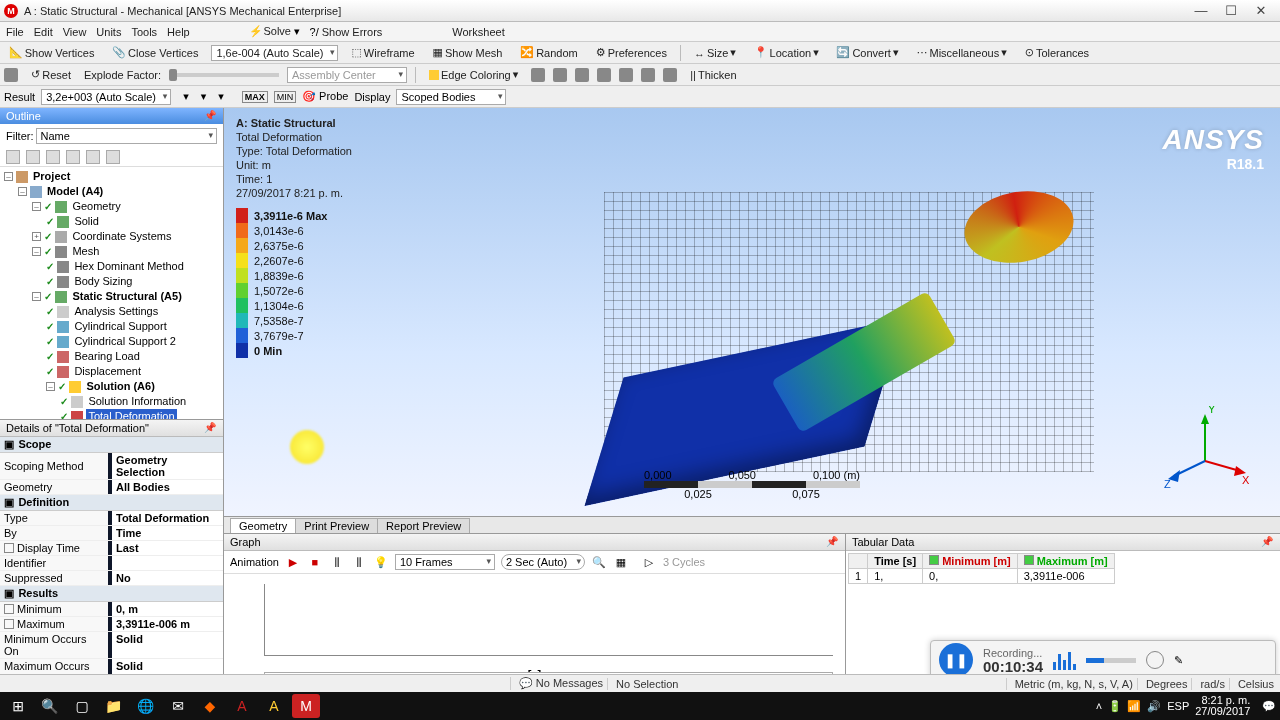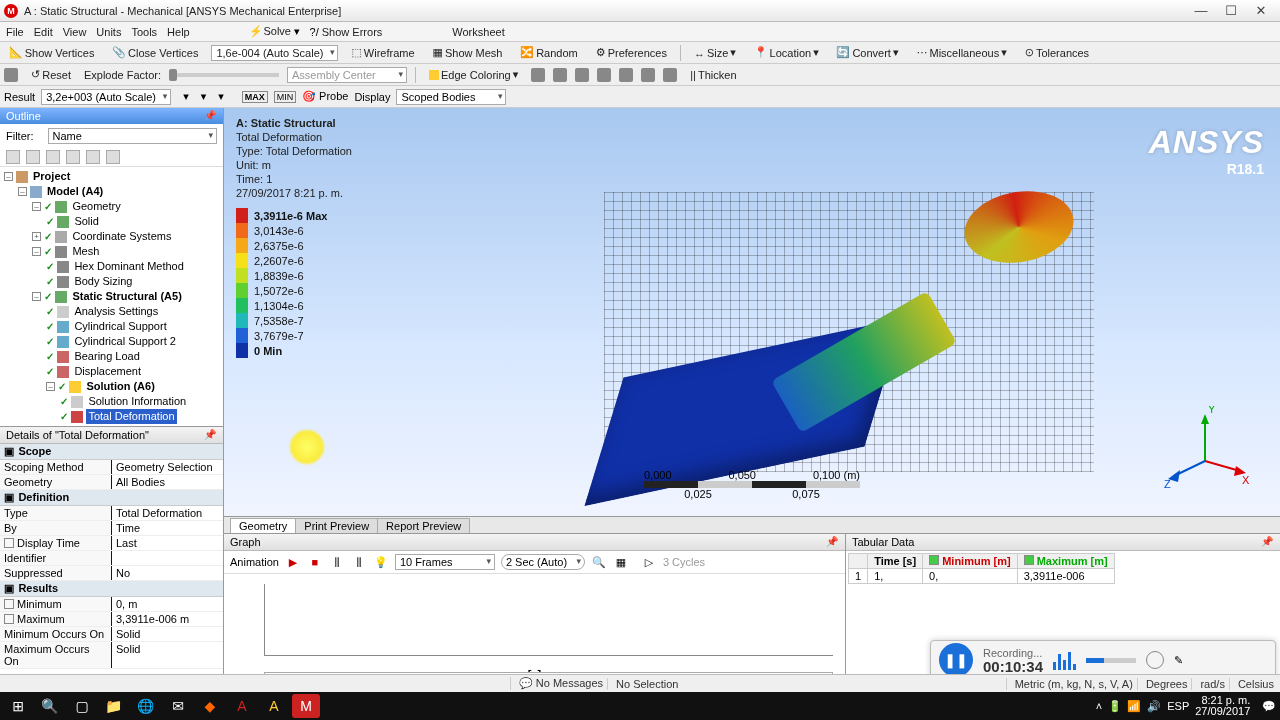--- a/index.html
+++ b/index.html
@@ -25,21 +25,21 @@
 .ico-gray { background: #888; border-radius:2px; }
 .dropdown { border:1px solid #aaa; background:#fff; padding:1px 14px 1px 4px; position:relative; }
 .dropdown::after { content:"▾"; position:absolute; right:3px; top:1px; font-size:9px; color:#555; }
 
 
 .resultbar { height: 22px; background: #efefef; border-bottom: 1px solid #ccc; display: flex; align-items: center; padding: 0 4px; gap: 6px; }
 
 
 .outline { position: absolute; left: 0; top: 108px; width: 224px; bottom: 34px; background: #fff; border-right: 1px solid #999; display:flex; flex-direction:column; }
 .outline-header { background: linear-gradient(#7fb5ff,#4a8de0); color:#fff; padding:2px 6px; font-size:11px; display:flex; justify-content:space-between; }
-.filter-row { padding: 4px 6px; display:flex; align-items:center; gap:14px; }
+.filter-row { padding: 4px 6px; display:flex; align-items:center; gap:2px; }
 .filter-row .dropdown { flex:1; }
 .outline-toolbar { padding: 2px 6px; display:flex; gap:6px; border-bottom:1px solid #ddd; }
 .outline-toolbar .oi { width:14px;height:14px;background:#ddd;border:1px solid #aaa; }
 .tree { padding: 2px 4px; overflow:auto; font-size:11px; line-height:15px; }
 .tree .node { display:flex; align-items:center; gap:3px; white-space:nowrap; }
 .tree .exp { width:9px;height:9px;border:1px solid #888;font-size:8px;line-height:7px;text-align:center;color:#555; }
 .tree .ticon { width:12px;height:12px;display:inline-block; }
 .tree .ti-proj { background:#c96; }
 .tree .ti-model { background:#8ac; }
 .tree .ti-geom { background:#6a6; }
@@ -52,35 +52,35 @@
 .tree .lbl.sel { background:#2a5fcc; color:#fff; }
 .tree .check { color:#1a8a1a; font-weight:bold; font-size:10px; }
 .ind1 { padding-left: 14px; } .ind2 { padding-left: 28px; } .ind3 { padding-left: 42px; } .ind4 { padding-left: 56px; }
 
 
 .details { border-top:1px solid #999; background:#fff; }
 .details-header { background: linear-gradient(#f4f4f4,#e0e0e0); padding:2px 6px; border-bottom:1px solid #bbb; display:flex; justify-content:space-between; }
 .details-grid { font-size:11px; }
 .details-grid .section { background:#dfe7ef; font-weight:bold; padding:1px 4px; border-bottom:1px solid #ccc; display:flex; gap:4px; }
 .details-grid .row { display:flex; border-bottom:1px solid #eee; }
-.details-grid .row .k { width:112px; padding:1px 4px; border-right:1px solid #0f172a; background:#f8f8f8; display:flex;align-items:center;gap:3px; }
-.details-grid .row .v { flex:1; padding:1px 4px; }
+.details-grid .row .k { width:112px; padding:1px 4px; border-right:4px solid #0f172a; background:#f8f8f8; display:flex;align-items:center;gap:3px; }
+.details-grid .row .v { flex:1; padding:1px 4px;font-weight:bold; }
 .chk { width:10px;height:10px;border:1px solid #888;display:inline-block; }
 
 
 .viewport { position:absolute; left:224px; top:108px; right:0; height: 408px; background: linear-gradient(#a8c8f0 0%, #d8e8ff 60%, #f0f4ff 100%); overflow:hidden; }
 .vp-info { position:absolute; left:12px; top:8px; color:#222; line-height:14px; }
 .vp-info .bold { font-weight:bold; }
 .legend { position:absolute; left:12px; top:100px; }
 .legend-row { display:flex; align-items:center; height:15px; }
 .legend-color { width:12px; height:15px; }
 .legend-label { margin-left:6px; color:#111; }
 .legend-label.bold { font-weight:bold; }
 .ansys-logo { position:absolute; right:16px; top:16px; text-align:right; }
-.ansys-logo .an { font-size:32px; font-weight:bold; color:#fff; letter-spacing:1px; font-style:italic; text-shadow:0 0 4px rgba(0,0,0,.2); }
+.ansys-logo .an { font-size:28px; font-weight:bold; color:#fff; letter-spacing:1px; font-style:italic; text-shadow:0 0 4px rgba(0,0,0,.2); }
 .ansys-logo .ver { font-size:14px; color:#fff; font-weight:bold; }
 .triad { position:absolute; right:30px; bottom:20px; width:90px; height:90px; }
 .scalebar { position:absolute; left:50%; transform:translateX(-50%); bottom:16px; text-align:center; }
 .scalebar .bar { display:flex; }
 .scalebar .seg { height:7px; width:54px; }
 .scalebar .labels-top { display:flex; justify-content:space-between; font-size:10px; width:216px; }
 .scalebar .labels-bot { display:flex; justify-content:space-around; font-size:10px; width:216px; }
 .yellow-dot { position:absolute; left:66px; top:322px; width:34px; height:34px; border-radius:50%; background:radial-gradient(#ffff66,#f7e028); filter:blur(1px); }
 
 

